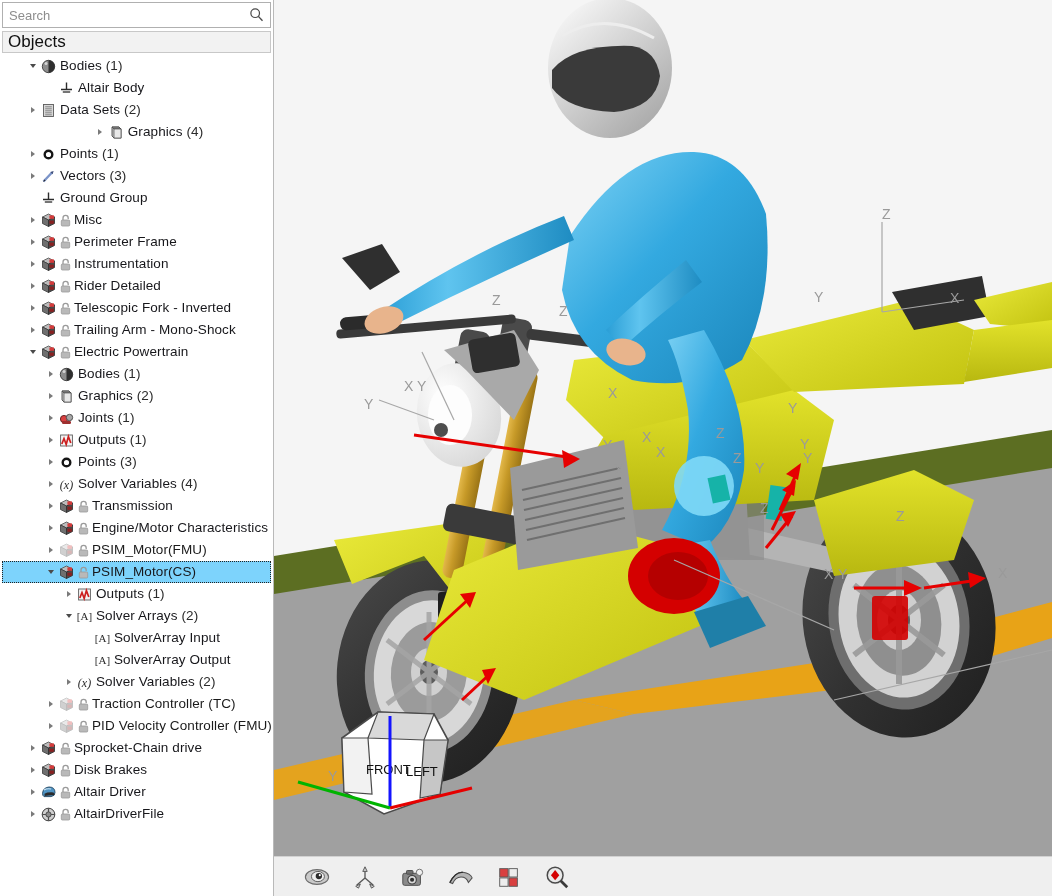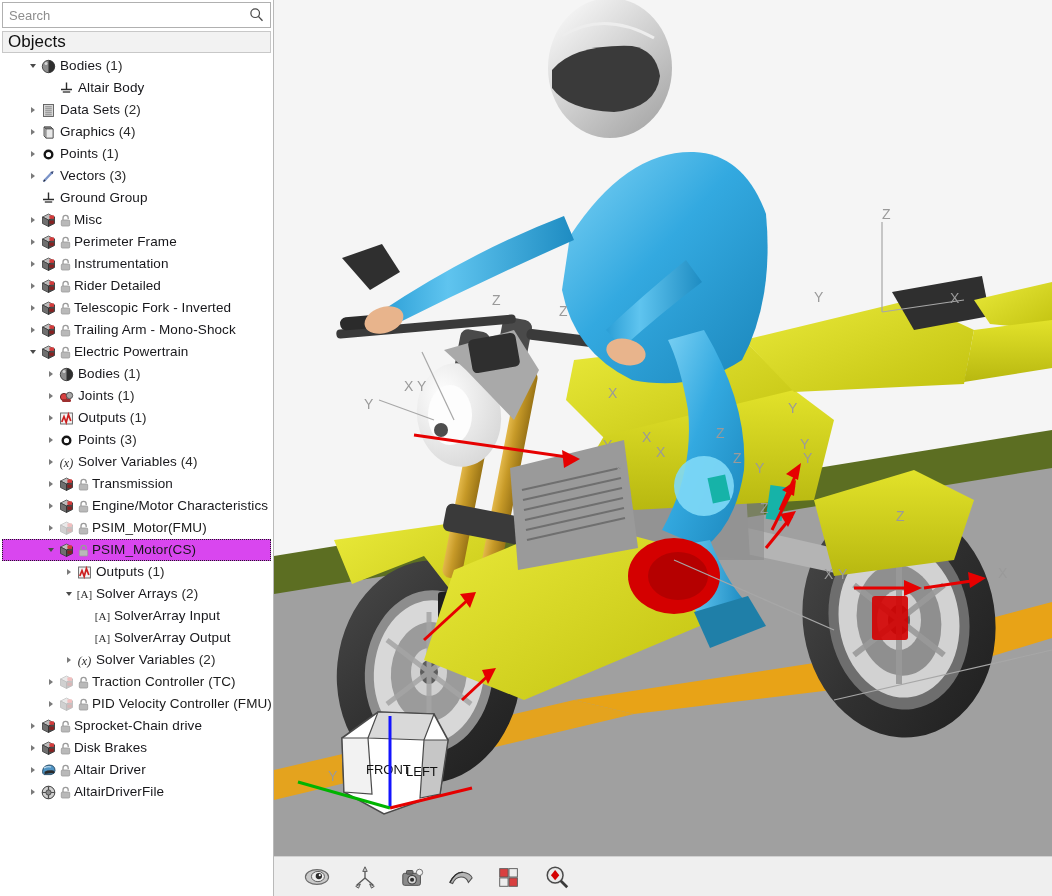--- a/index.html
+++ b/index.html
@@ -47,21 +47,21 @@
     background:#ffffff;
     margin:0 2px 0 2px;border-left:0;
     padding-top:2px;
   }
   .row{
     height:22px;display:flex;align-items:center;
     white-space:nowrap;box-sizing:border-box;
     position:relative;
   }
   .row.sel{
-    background:#d946ef;
+    background:#7dd3fc;
     outline:1px dotted #222;outline-offset:-1px;
   }
   .twisty{
     width:13px;min-width:13px;height:22px;
     display:flex;align-items:center;justify-content:center;
   }
   .twisty i{display:block;width:0;height:0;}
   .twisty.closed i{
     border-left:4px solid #7a7a7a;
     border-top:3.5px solid transparent;border-bottom:3.5px solid transparent;
@@ -152,21 +152,21 @@
               <rect x="3.5" y="2.5" width="10" height="12" fill="#d9d9d9" stroke="#5a5a5a" stroke-width="0.9"></rect>
               <line x1="5.2" y1="4.8" x2="11.8" y2="4.8" stroke="#7d7d7d" stroke-width="0.9"></line>
               <line x1="5.2" y1="6.8" x2="11.8" y2="6.8" stroke="#7d7d7d" stroke-width="0.9"></line>
               <line x1="5.2" y1="8.8" x2="11.8" y2="8.8" stroke="#7d7d7d" stroke-width="0.9"></line>
               <line x1="5.2" y1="10.8" x2="11.8" y2="10.8" stroke="#7d7d7d" stroke-width="0.9"></line>
               <line x1="5.2" y1="12.8" x2="11.8" y2="12.8" stroke="#7d7d7d" stroke-width="0.9"></line>
             </svg>
           </span>
           <span class="label">Data Sets<span class="cnt"> (2)</span></span>
         </div>
-        <div class="row" style="padding-left: 24px;">
+        <div class="row" style="padding-left: 24px; justify-content: center;">
           <span class="twisty closed">
             <i></i>
           </span>
           <span class="ticon">
             <svg width="17" height="17" viewBox="0 0 17 17">
               <polygon points="4,3 11,3 13,5 13,14 6,14 4,12" fill="#c4c4c4" stroke="#4a4a4a" stroke-width="0.9"></polygon>
               <polygon points="11,3 13,5 6,5 4,3" fill="#8f8f8f" stroke="#4a4a4a" stroke-width="0.8"></polygon>
               <rect x="6" y="5" width="7" height="9" fill="#e8e8e8" stroke="#4a4a4a" stroke-width="0.7"></rect>
             </svg>
           </span>
@@ -359,20 +359,33 @@
             <i></i>
           </span>
           <span class="ticon">
             <svg width="17" height="17" viewBox="0 0 17 17">
               <circle cx="8.5" cy="8.5" r="6.2" fill="#8e8e8e" stroke="#3a3a3a" stroke-width="0.9"></circle>
               <path d="M8.5 2.3 A6.2 6.2 0 0 1 8.5 14.7 Z" fill="#2f2f2f"></path>
               <circle cx="6" cy="5.5" r="1.5" fill="#e6e6e6" opacity="0.8"></circle>
             </svg>
           </span>
           <span class="label">Bodies<span class="cnt"> (1)</span></span>
+        </div>
+        <div class="row" style="padding-left: 42px;">
+          <span class="twisty closed">
+            <i></i>
+          </span>
+          <span class="ticon">
+            <svg width="17" height="17" viewBox="0 0 17 17">
+              <polygon points="4,3 11,3 13,5 13,14 6,14 4,12" fill="#c4c4c4" stroke="#4a4a4a" stroke-width="0.9"></polygon>
+              <polygon points="11,3 13,5 6,5 4,3" fill="#8f8f8f" stroke="#4a4a4a" stroke-width="0.8"></polygon>
+              <rect x="6" y="5" width="7" height="9" fill="#e8e8e8" stroke="#4a4a4a" stroke-width="0.7"></rect>
+            </svg>
+          </span>
+          <span class="label">Graphics<span class="cnt"> (2)</span></span>
         </div>
         <div class="row" style="padding-left: 42px;">
           <span class="twisty closed">
             <i></i>
           </span>
           <span class="ticon">
             <svg width="17" height="17" viewBox="0 0 17 17">
               <circle cx="6" cy="9" r="3.6" fill="#d94040" stroke="#5a1a1a" stroke-width="0.9"></circle>
               <circle cx="11.5" cy="7.5" r="3.2" fill="#a8a8a8" stroke="#474747" stroke-width="0.9"></circle>
               <rect x="4" y="11" width="9" height="3" rx="1.2" fill="#9e3030"></rect>

